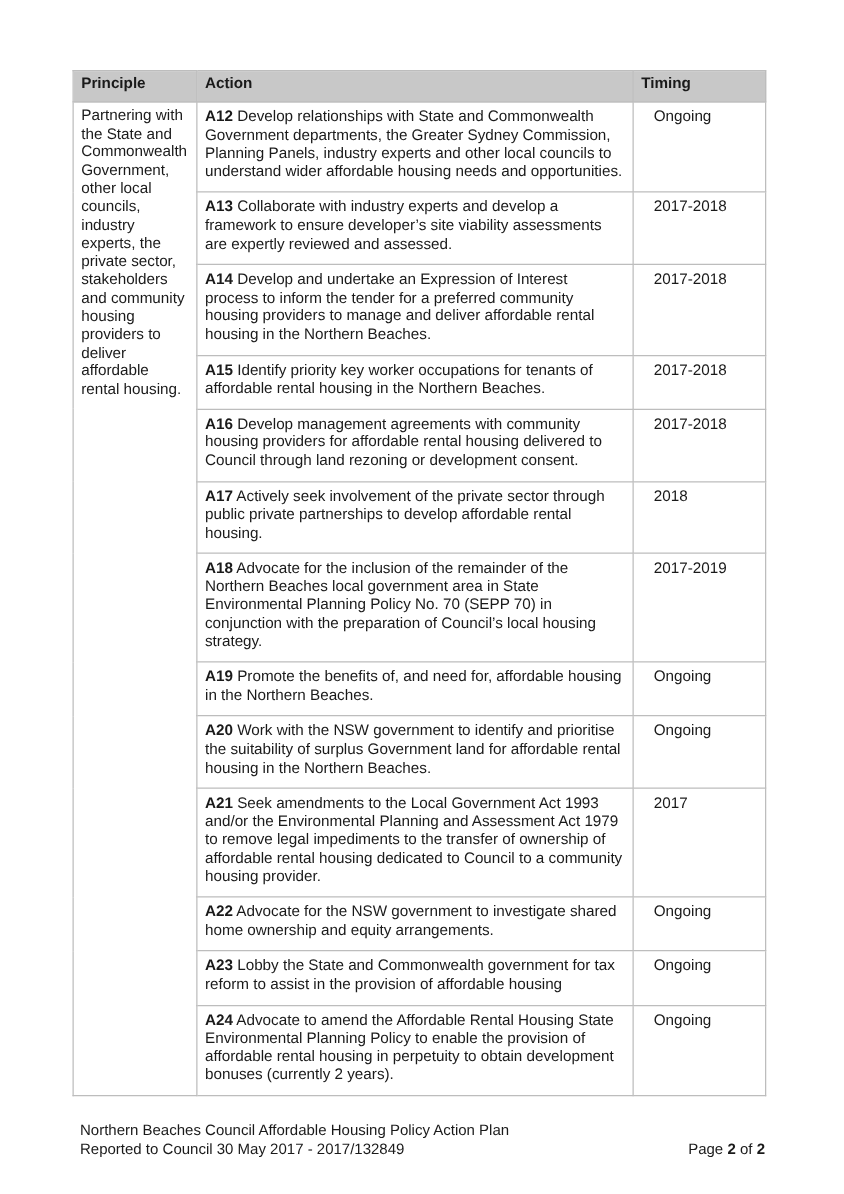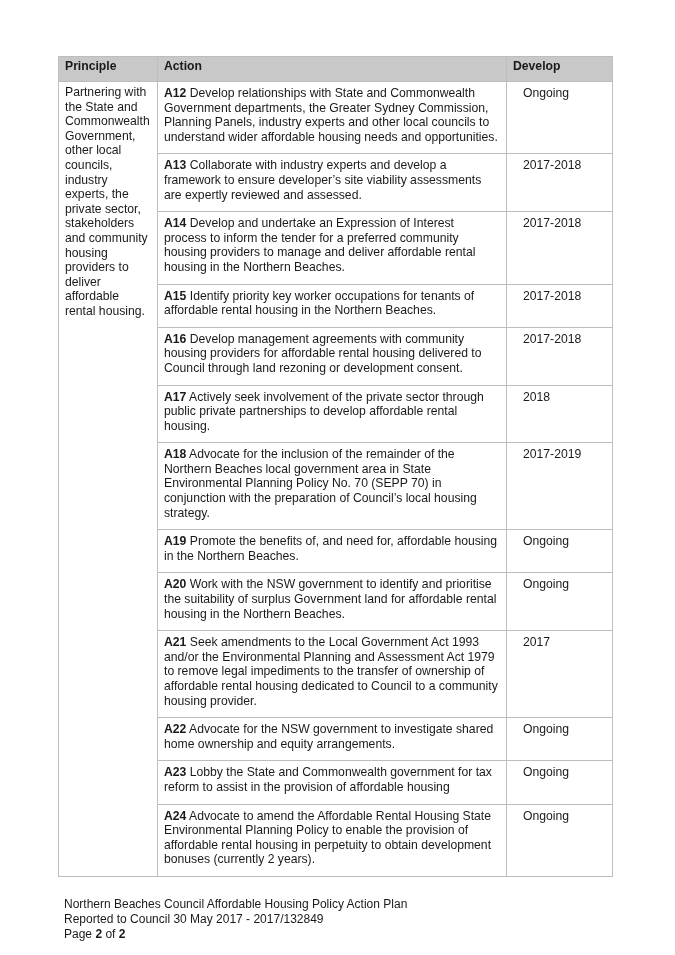--- a/index.html
+++ b/index.html
@@ -23,37 +23,37 @@
     background: #c8c8c8; font-weight: bold; height: 19px; padding-bottom: 3px; margin-top: 28px;
   }
   table.plan td.principle { padding-top: 3px; margin-top: 40px; }
   table.plan td.action { padding-top: 4px; padding-bottom: 9px; }
   table.plan td.timing { padding-top: 4px; padding-left: 16px; }
   .aid { font-weight: bold; }
   .footer {
     position: absolute; left: 64px; top: 897px; width: 548px;
     font-size: 12px; line-height: 15px; color: #1a1a1a;
   }
-  .footer .line2 { display: flex; justify-content: space-between; flex-direction: column; }
+  .footer .line2 { display: flex; justify-content: space-between; }
   .footer b { font-weight: bold; }
 </style>
 </head>
 <body>
 
 <table class="plan">
   <colgroup>
       <col class="c1">
       <col class="c2">
       <col class="c3">
     </colgroup>
   <thead>
     <tr>
       <th>Principle</th>
       <th>Action</th>
-      <th>Develop</th>
+      <th>Timing</th>
     </tr>
   </thead>
   <tbody id="rows">
       <tr>
         <td class="principle" rowspan="13">Partnering with the State and Commonwealth Government, other local councils, industry experts, the private sector, stakeholders and community housing providers to deliver affordable rental housing.</td>
         <td class="action"><span class="aid">A12</span> <span>Develop relationships with State and Commonwealth Government departments, the Greater Sydney Commission, Planning Panels, industry experts and other local councils to understand wider affordable housing needs and opportunities.</span></td>
         <td class="timing">Ongoing</td>
       </tr>
       <tr>
         <td class="action"><span class="aid">A13</span> <span>Collaborate with industry experts and develop a framework to ensure developer’s site viability assessments are expertly reviewed and assessed.</span></td>

